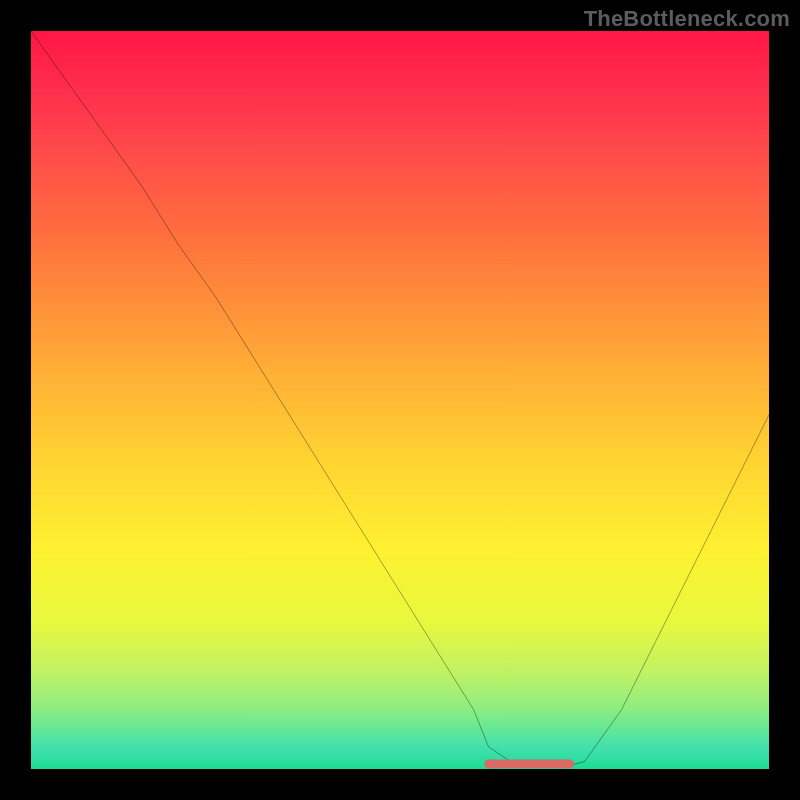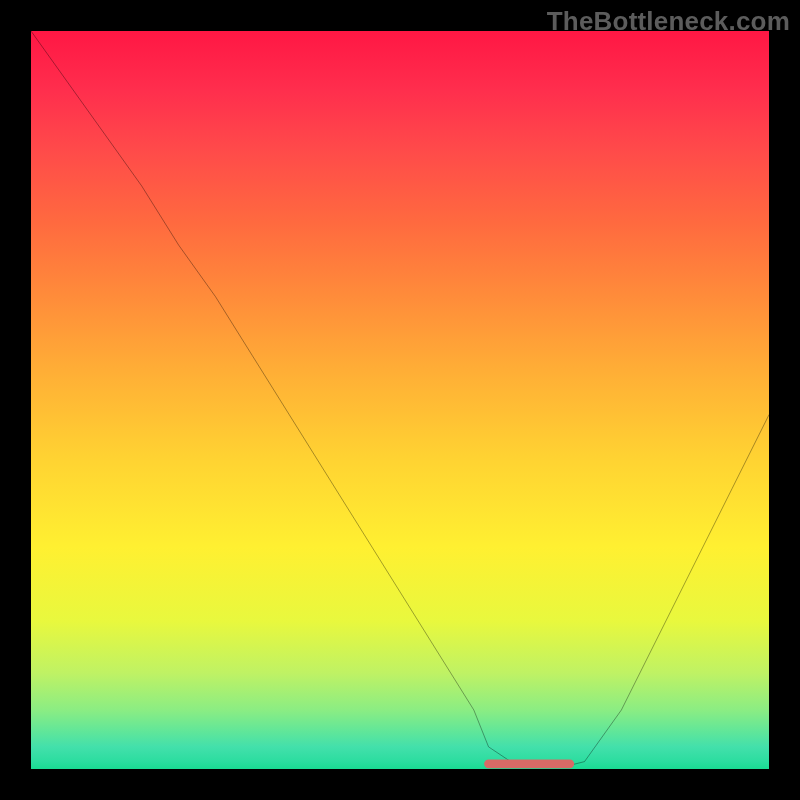--- a/index.html
+++ b/index.html
@@ -14,21 +14,21 @@
   .frame {
     position: relative;
     width: 800px;
     height: 800px;
     background: #000;
   }
   .watermark {
     position: absolute;
     top: 6px;
     right: 10px;
-    font-size: 26px;
+    font-size: 22px;
     font-weight: 600;
     color: #5c5c5c;
     letter-spacing: 0.2px;
     z-index: 3;
   }
   .plot {
     position: absolute;
     left: 31px;
     top: 31px;
     width: 738px;

